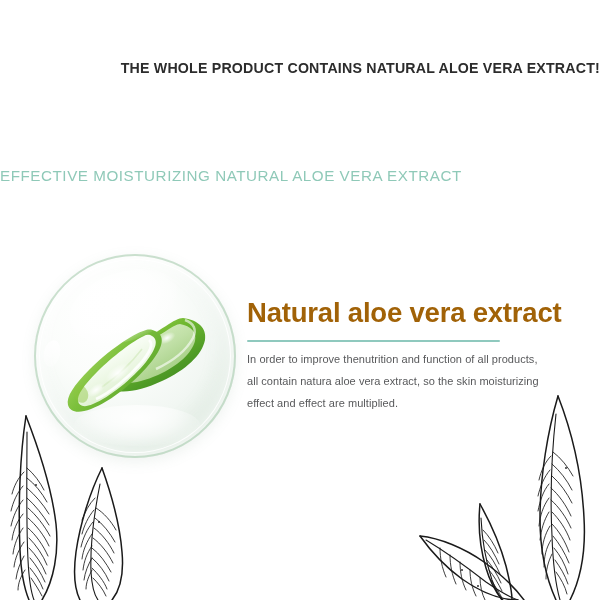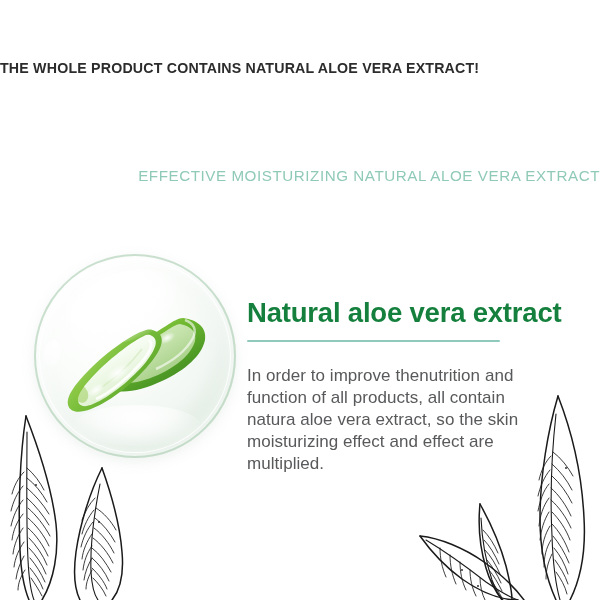--- a/index.html
+++ b/index.html
@@ -22,21 +22,21 @@
     background: #ffffff;
     overflow: hidden;
   }
 
   
   .headlines {
     position: absolute;
     top: 58px;
     left: 0;
     width: 600px;
-    text-align: left;
+    text-align: right;
   }
   .headline-1,
   .headline-2 {
     font-family: "Liberation Sans", sans-serif;
     font-weight: bold;
     color: #2c2c2c;
     letter-spacing: 0.2px;
     white-space: nowrap;
   }
   .headline-1 {
@@ -46,21 +46,21 @@
   .headline-2 {
     font-size: 14.2px;
     line-height: 20px;
     margin-top: 19px;
   }
   .subheadline {
     position: absolute;
     top: 167px;
     left: 0;
     width: 600px;
-    text-align: right;
+    text-align: left;
     font-family: "Liberation Sans", sans-serif;
     font-size: 15.2px;
     font-weight: normal;
     letter-spacing: 0.55px;
     color: #8fc9b8;
     white-space: nowrap;
   }
 
   
   .sphere-wrap {
@@ -139,37 +139,37 @@
   .content {
     position: absolute;
     left: 247px;
     top: 296px;
     width: 330px;
   }
   .content-title {
     font-family: "Liberation Sans", sans-serif;
     font-size: 27.5px;
     font-weight: bold;
-    color: #15803d;
+    color: #a16207;
     letter-spacing: -0.2px;
     line-height: 34px;
     white-space: nowrap;
   }
   .content-divider {
     margin-top: 10px;
     width: 253px;
     height: 2.4px;
     background: #8fc9be;
     border-radius: 1px;
   }
   .content-body {
-    margin-top: 23px;
+    margin-top: 6px;
     width: 292px;
     font-family: "Liberation Sans", sans-serif;
-    font-size: 17px;
+    font-size: 11px;
     line-height: 22px;
     color: #58595b;
     letter-spacing: 0.05px;
   }
 
   
   .leaves-left {
     position: absolute;
     left: -4px;
     bottom: 0;

